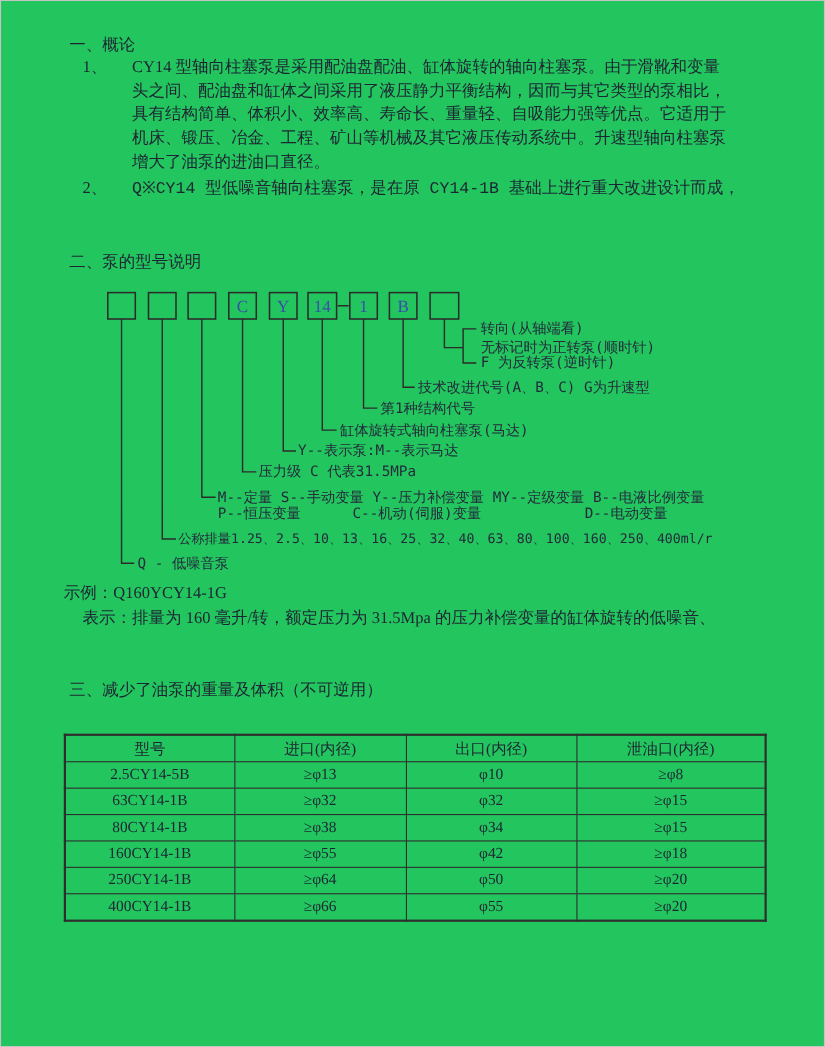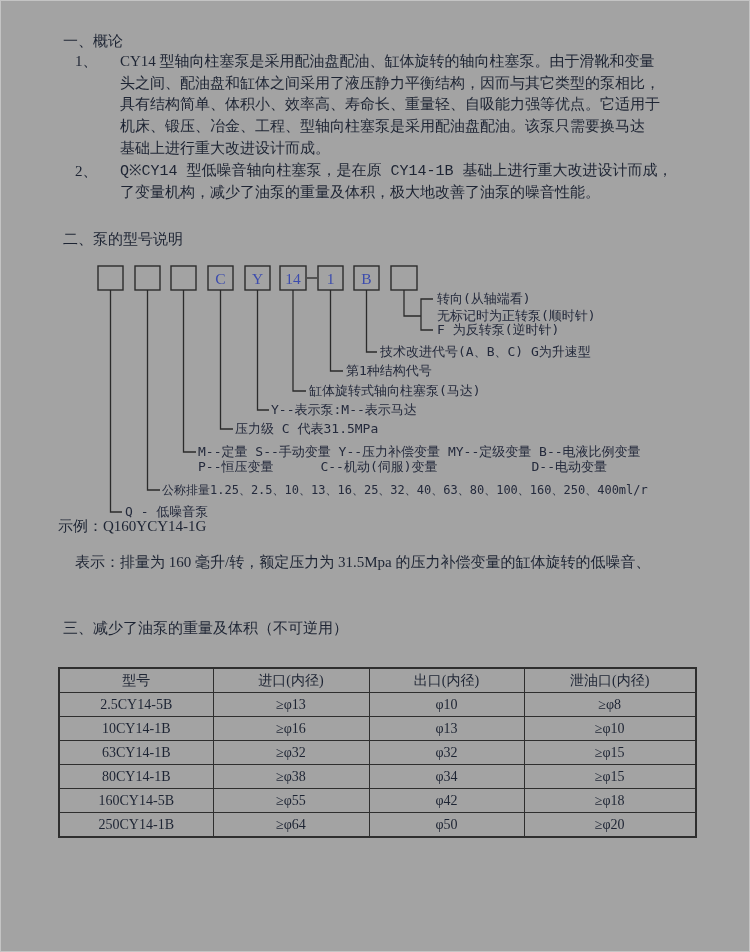--- a/index.html
+++ b/index.html
@@ -1,19 +1,19 @@
 <!DOCTYPE html>
 <html><head>
 <meta charset="utf-8">
 <style>
   html,body { margin:0; padding:0; background:#ffffff; }
   .page {
     position:relative;
     width:750px; height:952px;
-    background:#a3a3a3;
+    background:#22c55e;
     box-shadow: inset 0 0 0 1px #c4c4c4;
     font-family:"Liberation Serif","DejaVu Serif",serif;
     color:#1d2433;
     overflow:hidden;
   }
   .abs { position:absolute; }
   .h15 { font-size:15px; line-height:22px; white-space:nowrap; }
   .para { font-size:15px; }
   .para .ln { height:21.7px; line-height:21.7px; white-space:nowrap; }
   .num { font-size:15px; line-height:21.7px; }
@@ -54,28 +54,27 @@
 
 <div class="page">
 
   <div class="abs h15" style="left:63px; top:30px;">一、概论</div>
 
   <div class="abs num" style="left:75px; top:51px;">1、</div>
   <div class="abs para" style="left:120px; top:51px; width:585px;font-family:Liberation Serif, serif;">
     <div class="ln">CY14 型轴向柱塞泵是采用配油盘配油、缸体旋转的轴向柱塞泵。由于滑靴和变量</div>
     <div class="ln">头之间、配油盘和缸体之间采用了液压静力平衡结构，因而与其它类型的泵相比，</div>
     <div class="ln">具有结构简单、体积小、效率高、寿命长、重量轻、自吸能力强等优点。它适用于</div>
-    <div class="ln">机床、锻压、冶金、工程、型轴向柱塞泵是采用配油盘配油。该泵只需要换马达</div>
-    <div class="ln">基础上进行重大改进设计而成。</div>
+    <div class="ln">机床、锻压、冶金、工程、矿山等机械及其它液压传动系统中。升速型轴向柱塞泵</div>
+    <div class="ln">增大了油泵的进油口直径。</div>
   </div>
 
   <div class="abs num" style="left:75px; top:161px;">2、</div>
   <div class="abs para" style="left:120px; top:161px; width:585px;font-family:Liberation Mono, monospace;">
     <div class="ln">Q※CY14 型低噪音轴向柱塞泵，是在原 CY14-1B 基础上进行重大改进设计而成，</div>
-    <div class="ln">了变量机构，减少了油泵的重量及体积，极大地改善了油泵的噪音性能。</div>
   </div>
 
   <div class="abs h15" style="left:63px; top:228px;">二、泵的型号说明</div>
 
   <svg class="abs" style="left:50px; top:258px;" width="672" height="272" viewBox="0 0 672 272">
 
     <rect class="codebox" x="48" y="8" width="25" height="24"></rect>
     <rect class="codebox" x="85" y="8" width="25" height="24"></rect>
     <rect class="codebox" x="121" y="8" width="25" height="24"></rect>
     <rect class="codebox" x="158" y="8" width="25" height="24"></rect>
@@ -118,21 +117,21 @@
     <text x="148" y="198">M--定量 S--手动变量 Y--压力补偿变量 MY--定级变量 B--电液比例变量</text>
     <text x="148" y="213">P--恒压变量      C--机动(伺服)变量            D--电动变量</text>
 
     <polyline class="ln" points="97.5,32 97.5,232 110,232"></polyline>
     <text class="small" x="112" y="236">公称排量1.25、2.5、10、13、16、25、32、40、63、80、100、160、250、400ml/r</text>
 
     <polyline class="ln" points="60.5,32 60.5,254 72,254"></polyline>
     <text x="75" y="258">Q - 低噪音泵</text>
   </svg>
 
-  <div class="abs h15" style="left:58px; top:515px;">示例：Q160YCY14-1G</div>
+  <div class="abs h15" style="left:58px; top:529px;">示例：Q160YCY14-1G</div>
   <div class="abs h15" style="left:75px; top:551px;">表示：排量为 160 毫升/转，额定压力为 31.5Mpa 的压力补偿变量的缸体旋转的低噪音、</div>
 
   <div class="abs h15" style="left:63px; top:617px;">三、减少了油泵的重量及体积（不可逆用）</div>
 
   <table class="pipes abs" style="left:58px; top:667px;">
     <colgroup>
       <col style="width:154px">
         <col style="width:156px">
         <col style="width:155px">
         <col style="width:172px">
@@ -144,45 +143,45 @@
         <td>出口(内径)</td>
         <td>泄油口(内径)</td>
       </tr>
       <tr>
         <td>2.5CY14-5B</td>
         <td>≥φ13</td>
         <td>φ10</td>
         <td>≥φ8</td>
       </tr>
       <tr>
-        <td>10CY14-1B</td>
-        <td>≥φ16</td>
-        <td>φ13</td>
-        <td>≥φ10</td>
-      </tr>
-      <tr>
         <td>63CY14-1B</td>
         <td>≥φ32</td>
         <td>φ32</td>
         <td>≥φ15</td>
       </tr>
       <tr>
         <td>80CY14-1B</td>
         <td>≥φ38</td>
         <td>φ34</td>
         <td>≥φ15</td>
       </tr>
       <tr>
-        <td>160CY14-5B</td>
+        <td>160CY14-1B</td>
         <td>≥φ55</td>
         <td>φ42</td>
         <td>≥φ18</td>
       </tr>
       <tr>
         <td>250CY14-1B</td>
         <td>≥φ64</td>
         <td>φ50</td>
         <td>≥φ20</td>
       </tr>
+      <tr>
+        <td>400CY14-1B</td>
+        <td>≥φ66</td>
+        <td>φ55</td>
+        <td>≥φ20</td>
+      </tr>
     </tbody>
   </table>
 
 </div>
 
 </body></html>

